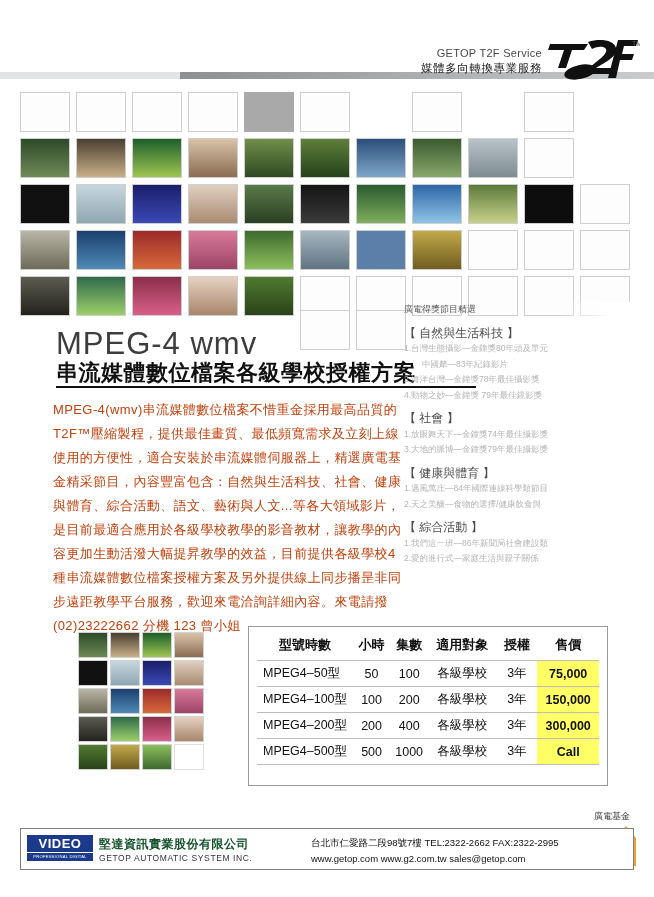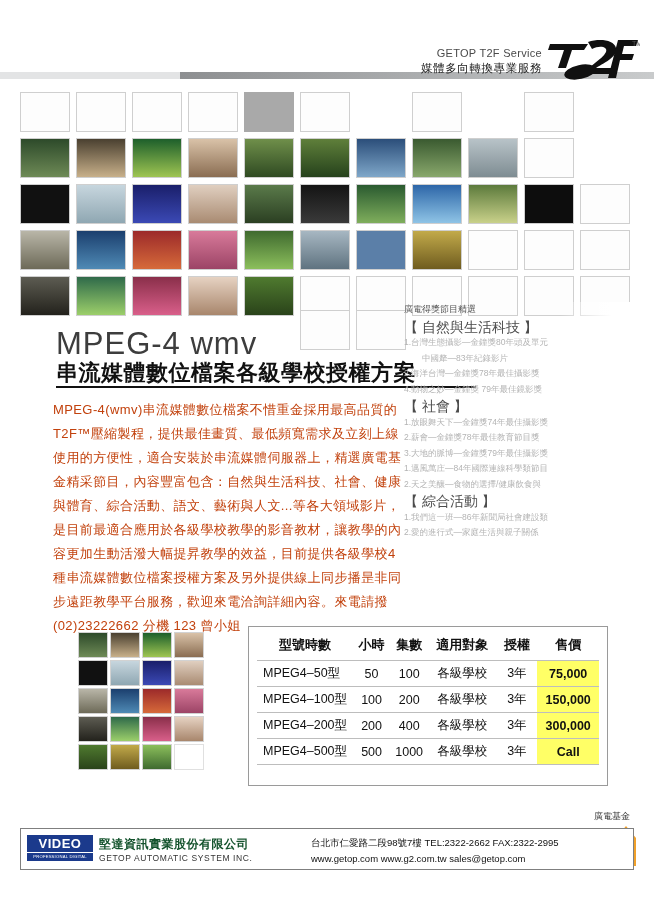--- a/index.html
+++ b/index.html
@@ -70,21 +70,21 @@
     font-size:13px; line-height:24px; color:#c2410c;
     letter-spacing:.4px;
   }
 
   
   .awards {
     position:absolute; left:404px; top:302px; width:250px;
     font-size:8.5px; line-height:15.5px; color:#8f8f8f;
   }
   .awards .aw-head {
-    color:#4c4c4c; font-size:14px; margin-top:2px;
+    color:#4c4c4c; font-size:12px; margin-top:8px;
   }
   .awards .aw-top { color:#555; font-size:9px; }
   .awards .fade { color:#b4b4b4; }
   .awards-mask {
     position:absolute; left:560px; top:302px; width:94px; height:290px;
     background:linear-gradient(to right, rgba(255,255,255,0) 0%, #ffffff 55%);
   }
 
   
   .mosaic {
@@ -245,23 +245,23 @@
   <div class="aw-top">廣電得獎節目精選</div>
 
   <div class="aw-head">【 自然與生活科技 】</div>
   <div class="fade">1.台灣生態攝影—金鐘獎80年頭及單元</div>
   <div class="fade" style="padding-left:18px">中國犛—83年紀錄影片</div>
   <div class="fade">2.海洋台灣—金鐘獎78年最佳攝影獎</div>
   <div class="fade">4.動物之妙—金鐘獎 79年最佳鏡影獎</div>
 
   <div class="aw-head">【 社會 】</div>
   <div class="fade">1.放眼舞天下—金鐘獎74年最佳攝影獎</div>
-  <div class="fade">2.薪會—金鐘獎78年最佳教育節目獎</div>
   <div class="fade">3.大地的脈博—金鐘獎79年最佳攝影獎</div>
 
+  <div class="aw-head">【 健康與體育 】</div>
   <div class="fade">1.邁風萬庄—84年國際連線科學類節目</div>
   <div class="fade">2.天之美釀—食物的選擇/健康飲食與</div>
 
   <div class="aw-head">【 綜合活動 】</div>
   <div class="fade">1.我們這一班—86年新聞局社會建設類</div>
   <div class="fade">2.愛的進行式—家庭生活與親子關係</div>
 </div>
 <div class="awards-mask"></div>
 
 <div class="mosaic">

